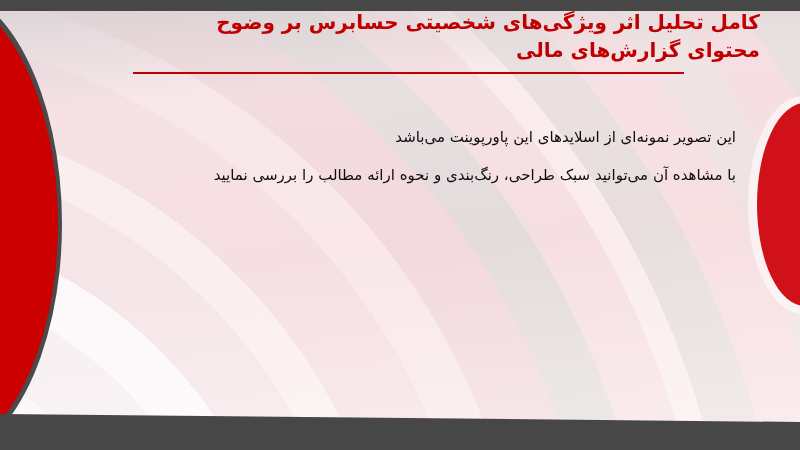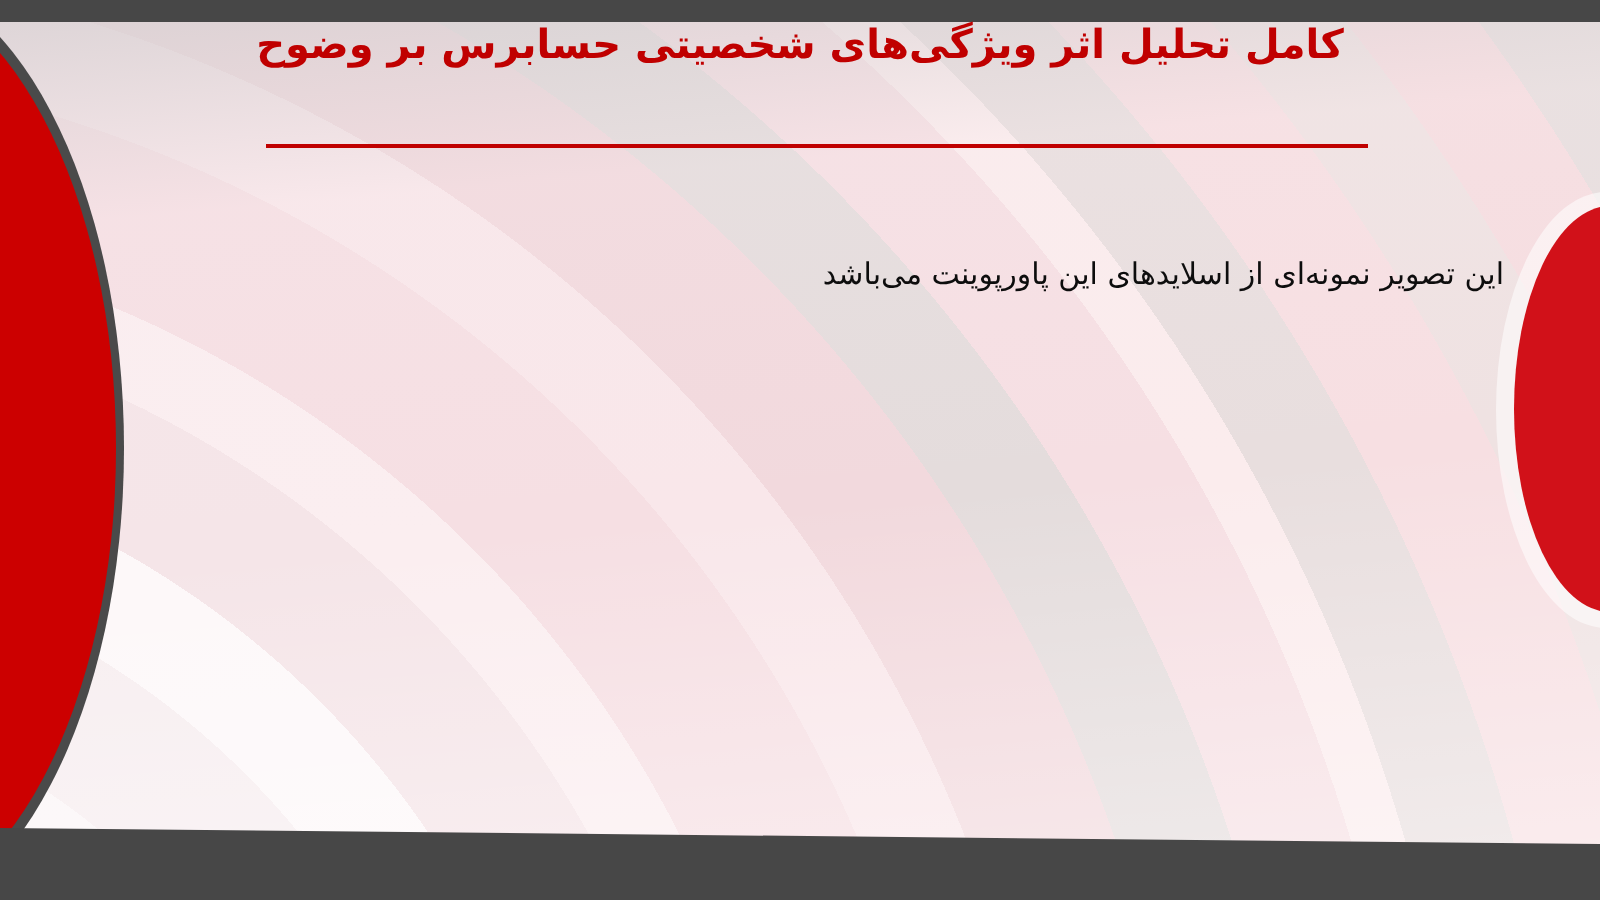--- a/index.html
+++ b/index.html
@@ -107,21 +107,21 @@
     left: 0; bottom: 14px; width: 800px; height: 22px;
     background: #474747;
     clip-path: polygon(0 0, 800px 8px, 800px 22px, 0 22px);
   }
 
   
   .title-block {
     position: absolute;
     left: 0; top: 8px;
     width: 800px;
-    text-align: center;
+    text-align: right;
     padding: 0 40px;
     box-sizing: border-box;
   }
   .title-line {
     color: #c00000;
     font-size: 20px;
     font-weight: bold;
     line-height: 28px;
     letter-spacing: 0px;
     white-space: nowrap;
@@ -129,21 +129,21 @@
   .title-rule {
     position: absolute;
     left: 133px; top: 72px;
     width: 551px; height: 2px;
     background: #c00000;
   }
 
   
   .body-block {
     position: absolute;
-    right: 48px; top: 118px;
+    right: 64px; top: 118px;
     width: 700px;
     text-align: right;
     color: #111111;
   }
   .body-line {
     font-size: 15px;
     line-height: 38px;
     white-space: nowrap;
     color: #0d0d0d;
   }
@@ -163,20 +163,22 @@
 
   <div class="left-blob-border"></div>
   <div class="left-blob"></div>
 
   <div class="frame-top"></div>
   <div class="frame-bottom-diag"></div>
   <div class="frame-bottom"></div>
 
   <div class="title-block">
     <div class="title-line">کامل تحلیل اثر ویژگی‌های شخصیتی حسابرس بر وضوح</div>
+    <div class="title-line">محتوای گزارش‌های مالی</div>
   </div>
   <div class="title-rule"></div>
 
   <div class="body-block">
     <div class="body-line">این تصویر نمونه‌ای از اسلایدهای این پاورپوینت می‌باشد</div>
+    <div class="body-line">با مشاهده آن می‌توانید سبک طراحی، رنگ‌بندی و نحوه ارائه مطالب را بررسی نمایید</div>
   </div>
 
 </div>
 
 </body></html>

